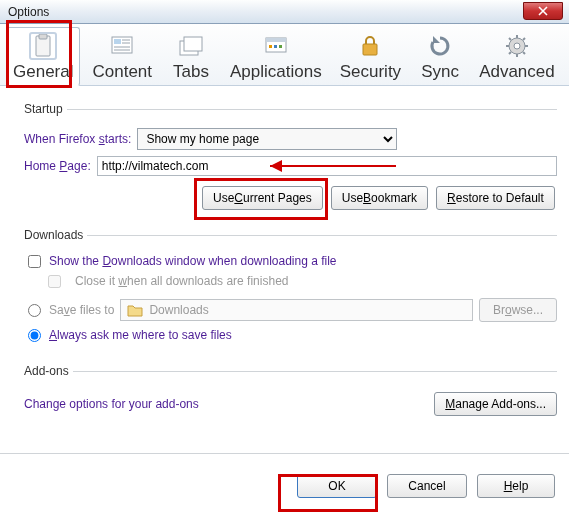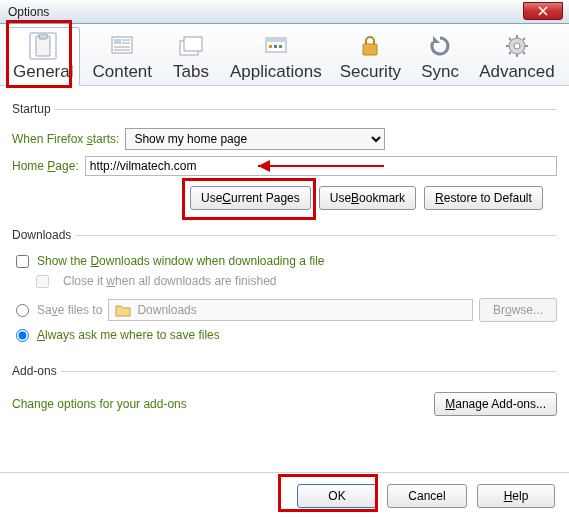--- a/index.html
+++ b/index.html
@@ -82,20 +82,21 @@
   .red-box-toolbar {
     position: absolute;
     left: 6px; top: -4px;
     width: 66px; height: 68px;
     border: 3px solid #d00000;
     pointer-events: none;
     z-index: 5;
   }
   .content {
     padding: 8px 12px 4px 12px;
+    margin-left: 12px;
   }
   fieldset {
     border: 1px solid #d0d4d8;
     border-left: none;
     border-right: none;
     border-bottom: none;
     margin: 8px 0 4px 0;
     padding: 6px 0 2px 0;
   }
   legend {
@@ -103,21 +104,21 @@
     font-size: 12px;
     color: #333;
     margin-left: -4px;
   }
   .row {
     display: flex;
     align-items: center;
     margin: 6px 0;
     gap: 6px;
   }
-  .label { color: #4d7c0f; }
+  .label { color: #4c1d95; }
   .underline { text-decoration: underline; }
   select.native {
     height: 22px;
     font-size: 12px;
     background:#f8f8f8;
     border:1px solid #9aa4ae;
     padding: 1px 4px;
   }
   input[type=text].field {
     height: 20px;
@@ -170,21 +171,21 @@
     background: #fafafa;
     display: flex;
     align-items: center;
     gap: 6px;
     padding: 0 6px;
     color: #9a9a9a;
   }
   .bottom-bar {
     position: absolute;
     left: 0; right: 0; bottom: 0;
-    height: 46px;
+    height: 65px;
     border-top: 1px solid #d0d4d8;
     display: flex;
     align-items: center;
     justify-content: flex-end;
     gap: 10px;
     padding: 0 14px;
     background: #fff;
   }
   .red-box-ok {
     position: absolute;

